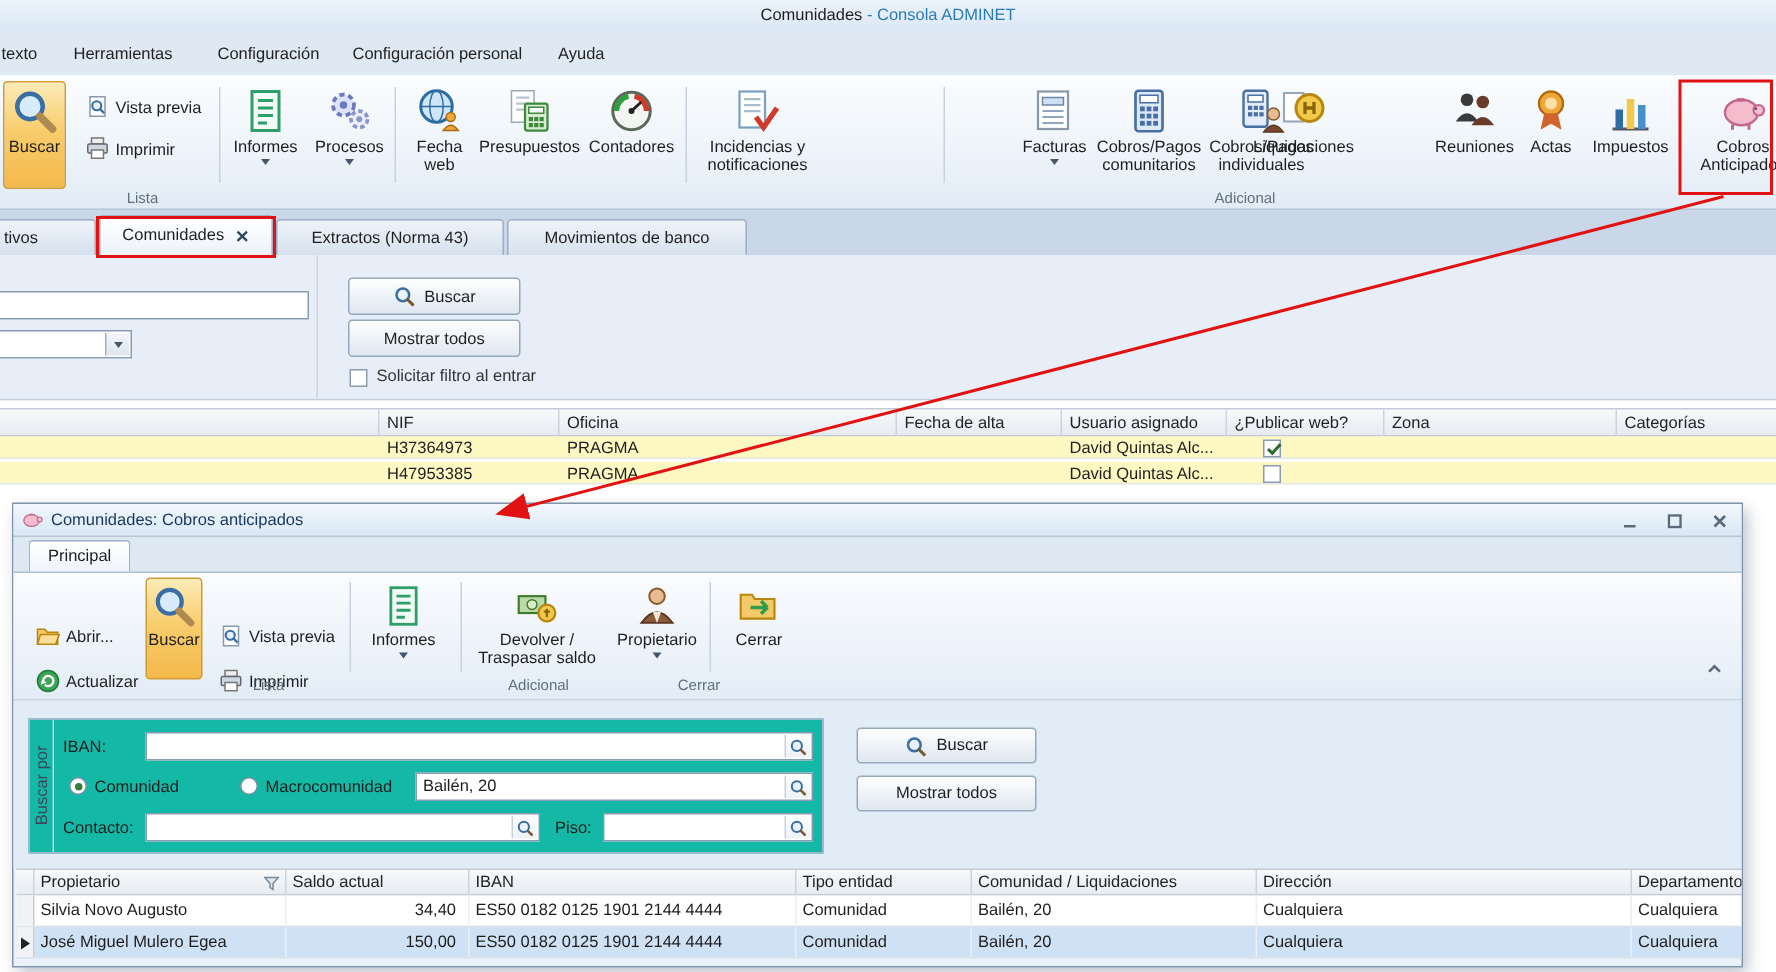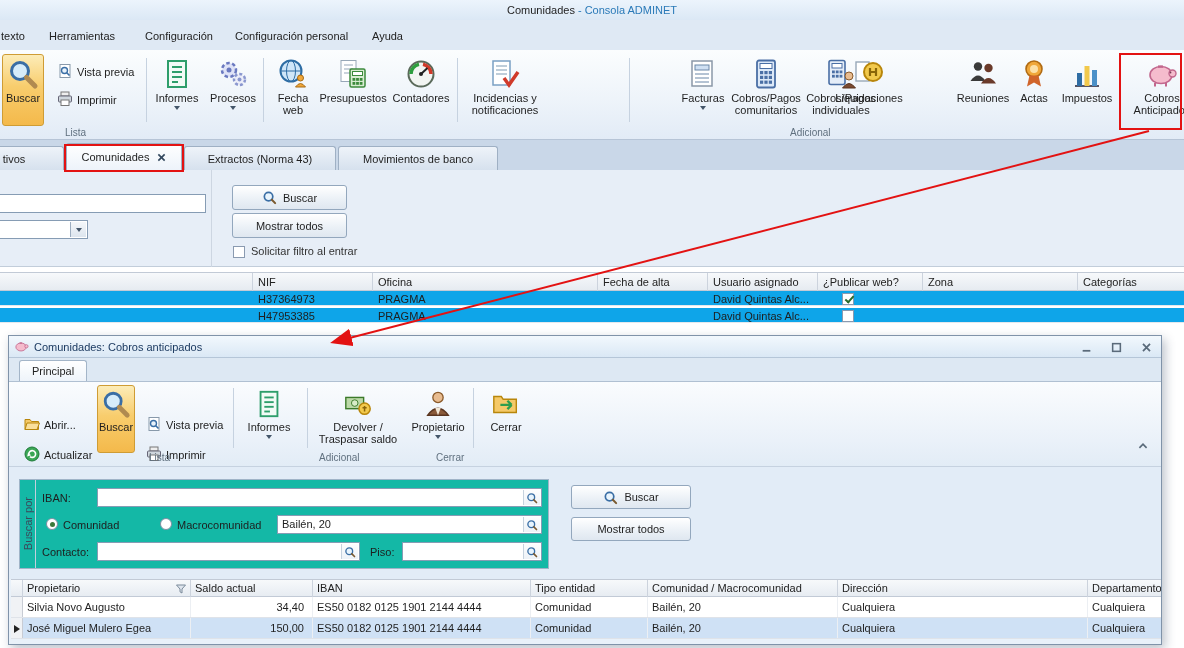--- a/index.html
+++ b/index.html
@@ -16,40 +16,40 @@
   .menu-item{position:absolute;top:8px;padding:2px 5px;color:#222;cursor:default}
 
   
   .ribbon{left:0;top:50px;width:1184px;height:90px;background:linear-gradient(#fbfdfe,#eef4fa 55%,#e2ebf6);border-bottom:1px solid #b6c4d6}
   .rbtn{position:absolute;top:4px;height:72px;display:flex;flex-direction:column;align-items:center;padding-top:3px;border:1px solid transparent;border-radius:3px;cursor:default}
   .rbtn .lbl{margin-top:2px;font-size:11px;line-height:12px;text-align:center;color:#1e1e1e}
   .rbtn.sel{background:linear-gradient(#fcecb8,#f8cd6d 45%,#f4b94b);border-color:#cf9c34}
   .rbtn.sm{flex-direction:row;height:21px;align-items:center;gap:4px;padding:0 4px;top:auto}
   .dd{width:0;height:0;border-left:3.5px solid transparent;border-right:3.5px solid transparent;border-top:4px solid #44566a;margin-top:2px}
   .sep{position:absolute;top:8px;height:64px;width:1px;background:#c6d2e0}
-  .grouplbl{position:absolute;top:77px;font-size:10px;color:#60707f;}
+  .grouplbl{position:absolute;top:77px;font-size:10px;color:#60707f;text-align:center}
 
   
   .tabstrip{left:0;top:140px;width:1184px;height:30px;background:#c9d7e8}
   .tab{position:absolute;bottom:0;height:24px;display:flex;align-items:center;justify-content:center;gap:8px;padding:0 10px;background:linear-gradient(#eef3f9,#d6e1ee);border:1px solid #9fb0c4;border-bottom:none;border-radius:3px 3px 0 0;cursor:default}
   .tab.active{background:linear-gradient(#ffffff,#edf3fa);height:27px}
 
   
   .panel{left:0;top:170px;width:1184px;height:97px;background:#e7eef7;border-bottom:1px solid #c2cdda}
   .tinput{position:absolute;background:#fff;border:1px solid #869cb4}
   .combo-btn{position:absolute;right:1px;top:1px;bottom:1px;width:16px;background:linear-gradient(#f4f7fa,#dde5ee);border-left:1px solid #9cadc0;display:flex;align-items:center;justify-content:center}
   .btn{position:absolute;display:flex;align-items:center;justify-content:center;gap:6px;background:linear-gradient(#ffffff,#eaf0f6 60%,#dfe7f0);border:1px solid #93a7bd;border-radius:3px;cursor:default}
   .cb{width:12px;height:12px;border:1px solid #8a9ab0;background:#fff;position:relative}
   .cb.on::after{content:"";position:absolute;left:2px;top:2px;width:7px;height:3px;border-left:2px solid #2a6a2a;border-bottom:2px solid #2a6a2a;transform:rotate(-48deg)}
 
   
   .tclient{left:0;top:267px;width:1184px;height:381px;background:#fff}
   .mhead{left:0;top:272px;width:1184px;height:19px;background:linear-gradient(#f7f9fb,#e6ebf1);border-top:1px solid #c2cad6;border-bottom:1px solid #c2cad6}
   .mth{position:absolute;top:0;height:18px;line-height:18px;padding-left:5px;border-right:1px solid #ccd3dd;white-space:nowrap;overflow:hidden;color:#222;cursor:default}
-  .mrow{position:absolute;left:0;width:1184px;height:15px;background:#0ea5e9;border-bottom:1px solid #e4e8ed}
+  .mrow{position:absolute;left:0;width:1184px;height:15px;background:#fef9c3;border-bottom:1px solid #e4e8ed}
   .mcell{position:absolute;top:0;height:16px;line-height:16px;padding-left:5px;white-space:nowrap;overflow:hidden}
 
   
   .dialog{left:8px;top:335px;width:1154px;height:310px;background:#e9f1f9;border:1px solid #8093a9;box-shadow:3px 4px 10px rgba(30,50,80,.3);z-index:10}
   .dtitle{left:0;top:0;width:100%;height:22px;background:linear-gradient(#f2f8fd,#dae8f5);border-bottom:1px solid #b5c6d8;display:flex;align-items:center;padding-left:5px;gap:5px;color:#17365d}
   .winbtn{position:absolute;top:3px;width:22px;height:16px;display:flex;align-items:center;justify-content:center;cursor:default}
   .dtabs{left:0;top:22px;width:100%;height:24px;background:#dde8f3;border-bottom:1px solid #b0c0d2}
   .dtab{position:absolute;bottom:0;left:10px;height:21px;padding:0 12px;display:flex;align-items:center;background:linear-gradient(#ffffff,#eef4fa);border:1px solid #a3b5c8;border-bottom:none;border-radius:3px 3px 0 0}
   .dribbon{left:0;top:46px;width:100%;height:85px;background:linear-gradient(#fafcfe,#eaf1f9 70%,#e2ecf6);border-bottom:1px solid #c6d2e0}
   .dribbon .rbtn{height:68px;top:3px}
@@ -607,21 +607,21 @@
         <span>Propietario</span>
         <span style="position:absolute;right:4px;top:4px">
             <svg width="10" height="10" viewBox="0 0 10 10">
               <path d="M0.5 1 h9 l-3.5 4 v4 l-2 -1.2 v-2.8 z" fill="#dfe6ee" stroke="#7a8a9a"></path>
             </svg>
           </span>
       </div>
       <div class="dth" style="left:180px;width:122px">Saldo actual</div>
       <div class="dth" style="left:302px;width:218px">IBAN</div>
       <div class="dth" style="left:520px;width:117px">Tipo entidad</div>
-      <div class="dth" style="left:637px;width:190px">Comunidad / Macrocomunidad</div>
+      <div class="dth" style="left:637px;width:190px">Comunidad / Liquidaciones</div>
       <div class="dth" style="left:827px;width:250px">Dirección</div>
       <div class="dth" style="left:1077px;width:73px;border-right:none">Departamento</div>
     </div>
     <div class="dlgrow" style="top:261px">
       <div class="gutter"></div>
       <div class="dcell" style="left:12px;width:168px">Silvia Novo Augusto</div>
       <div class="dcell num" style="left:180px;width:122px">34,40</div>
       <div class="dcell" style="left:302px;width:218px">ES50 0182 0125 1901 2144 4444</div>
       <div class="dcell" style="left:520px;width:117px">Comunidad</div>
       <div class="dcell" style="left:637px;width:190px">Bailén, 20</div>

